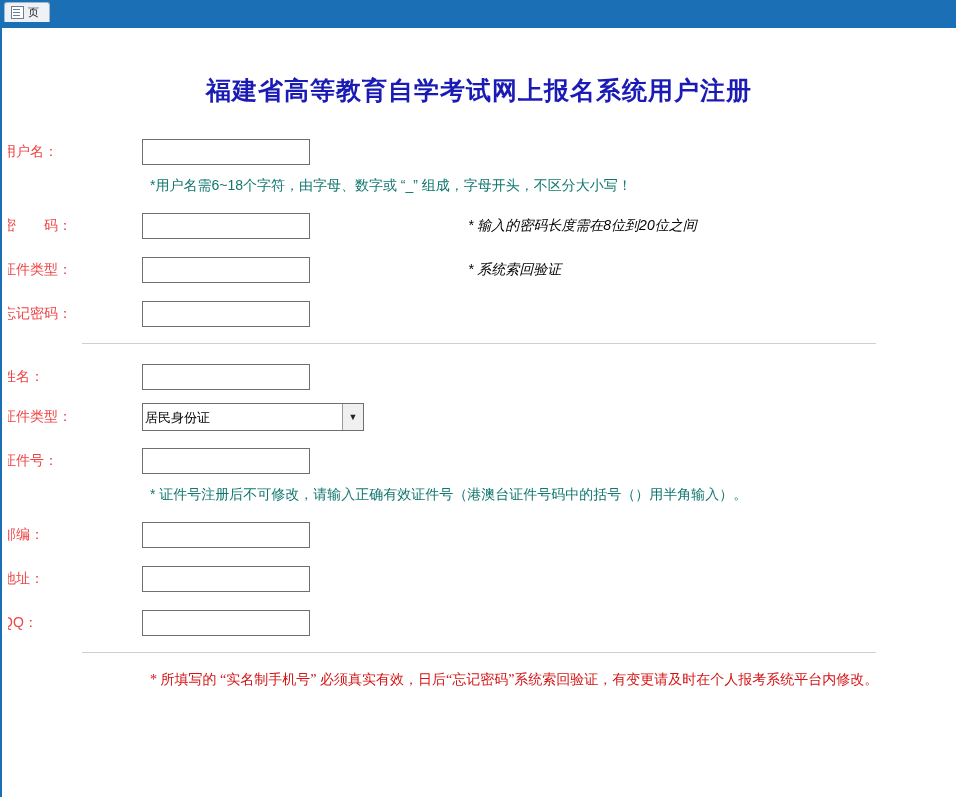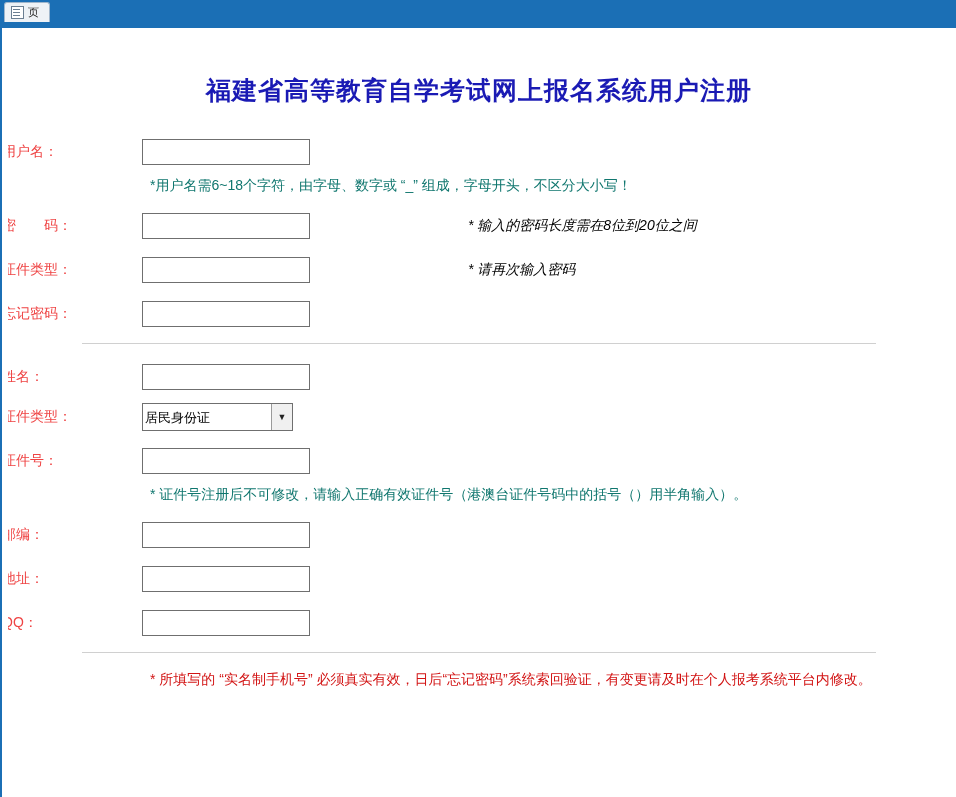--- a/index.html
+++ b/index.html
@@ -114,21 +114,21 @@
     height: 26px;
     border: 1px solid #6f6f6f;
     background: #ffffff;
     box-sizing: border-box;
     font-family: "Liberation Sans", sans-serif;
     font-size: 13px;
     padding: 0 4px;
     outline: none;
   }
   select.field {
-    width: 151px;
+    width: 222px;
     height: 28px;
     padding: 0 2px;
     appearance: none;
     -webkit-appearance: none;
     background: #ffffff;
   }
   .select-wrap {
     position: relative;
     display: inline-block;
   }
@@ -163,20 +163,21 @@
   .divider {
     border: none;
     border-top: 1px solid #d0d0d0;
     margin: 8px 80px 18px 80px;
   }
 
   .warn {
     color: #d21414;
     font-size: 14px;
     margin: 14px 0 0 148px;
+    font-family: Liberation Serif, serif;
   }
 </style>
 </head>
 <body>
 
 <div class="chrome">
   <div class="tab">
     <span class="tab-icon"></span>
     <span>页</span>
   </div>
@@ -198,21 +199,21 @@
 
     <div class="row">
       <div class="label">密　　码：</div>
       <input class="field" type="password" value="" placeholder="" style="">
       <div class="hint" style="margin-left:158px;">* 输入的密码长度需在8位到20位之间</div>
     </div>
 
     <div class="row">
       <div class="label">证件类型：</div>
       <input class="field" type="password" value="" placeholder="" style="">
-      <div class="hint" style="margin-left:158px;">* 请再次输入密码</div>
+      <div class="hint" style="margin-left:158px;">* 系统索回验证</div>
     </div>
 
     <div class="row">
       <div class="label">忘记密码：</div>
       <input class="field" type="text" value="" placeholder="" style="">
     </div>
 
     <hr class="divider">
 
     <div class="row tight">

